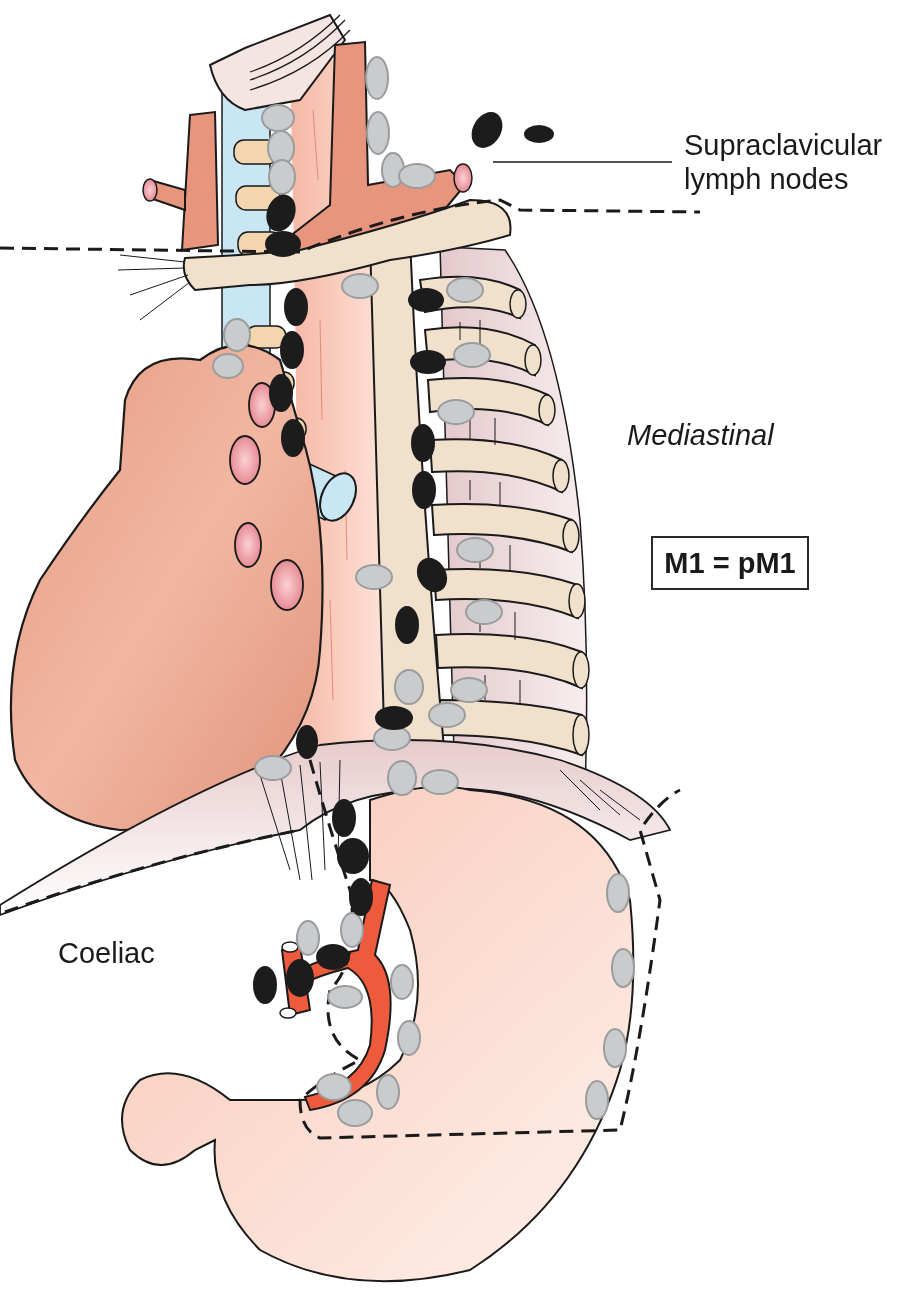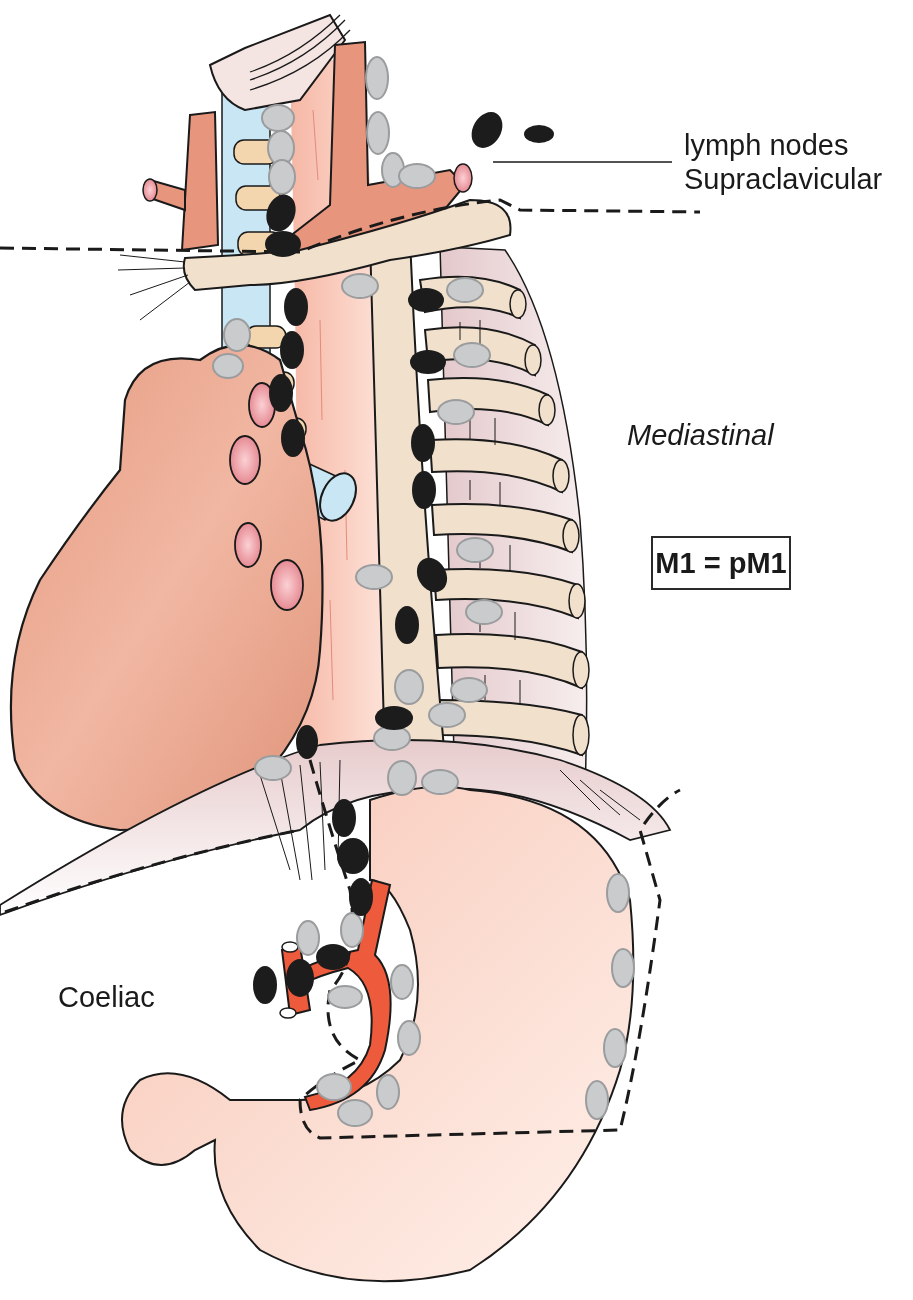--- a/index.html
+++ b/index.html
@@ -4,22 +4,22 @@
 <style>
   html, body { margin:0; padding:0; background:#ffffff; }
   body { width:913px; height:1300px; position:relative; overflow:hidden;
          font-family:"Liberation Sans", sans-serif; }
   #figure { position:absolute; left:0; top:0; width:913px; height:1300px; }
   .lbl { position:absolute; color:#1a1a1a; font-family:"Liberation Sans", sans-serif;
          font-size:29px; line-height:34px; white-space:nowrap; }
   #lbl-supra { left:684px; top:128px; }
   #lbl-supra span { display:block; }
   #lbl-med { left:627px; top:418px;font-style:italic; }
-  #lbl-coel { left:58px; top:980px; }
-  #stage-box { position:absolute; left:651px; top:536px; width:140px; height:54px;
+  #lbl-coel { left:58px; top:936px; }
+  #stage-box { position:absolute; left:651px; top:536px; width:158px; height:54px;
                border:2px solid #2a2a2a; box-sizing:border-box; display:flex;
                align-items:center; justify-content:center;
                font-weight:bold; font-size:29px; color:#1a1a1a; }
 </style>
 </head>
 <body>
 
 <svg id="figure" viewBox="0 0 913 1300" xmlns="http://www.w3.org/2000/svg">
   <defs>
     <linearGradient id="gHeart" x1="0" y1="0" x2="1" y2="1">
@@ -238,18 +238,18 @@
     <ellipse cx="344" cy="818" rx="12" ry="19"></ellipse>
     <ellipse cx="353" cy="856" rx="16" ry="18"></ellipse>
     <ellipse cx="361" cy="897" rx="12" ry="19"></ellipse>
     <ellipse cx="333" cy="957" rx="17" ry="13"></ellipse>
     <ellipse cx="300" cy="978" rx="14" ry="19"></ellipse>
     <ellipse cx="265" cy="985" rx="12" ry="19"></ellipse>
   </g>
 </svg>
 
 <div class="lbl" id="lbl-supra">
+  <span>Supraclavicular</span>
   <span>lymph nodes</span>
-  <span>Supraclavicular</span>
 </div>
 <div class="lbl" id="lbl-med">Mediastinal</div>
 <div class="lbl" id="lbl-coel">Coeliac</div>
 <div id="stage-box">M1 = pM1</div>
 
 </body></html>

